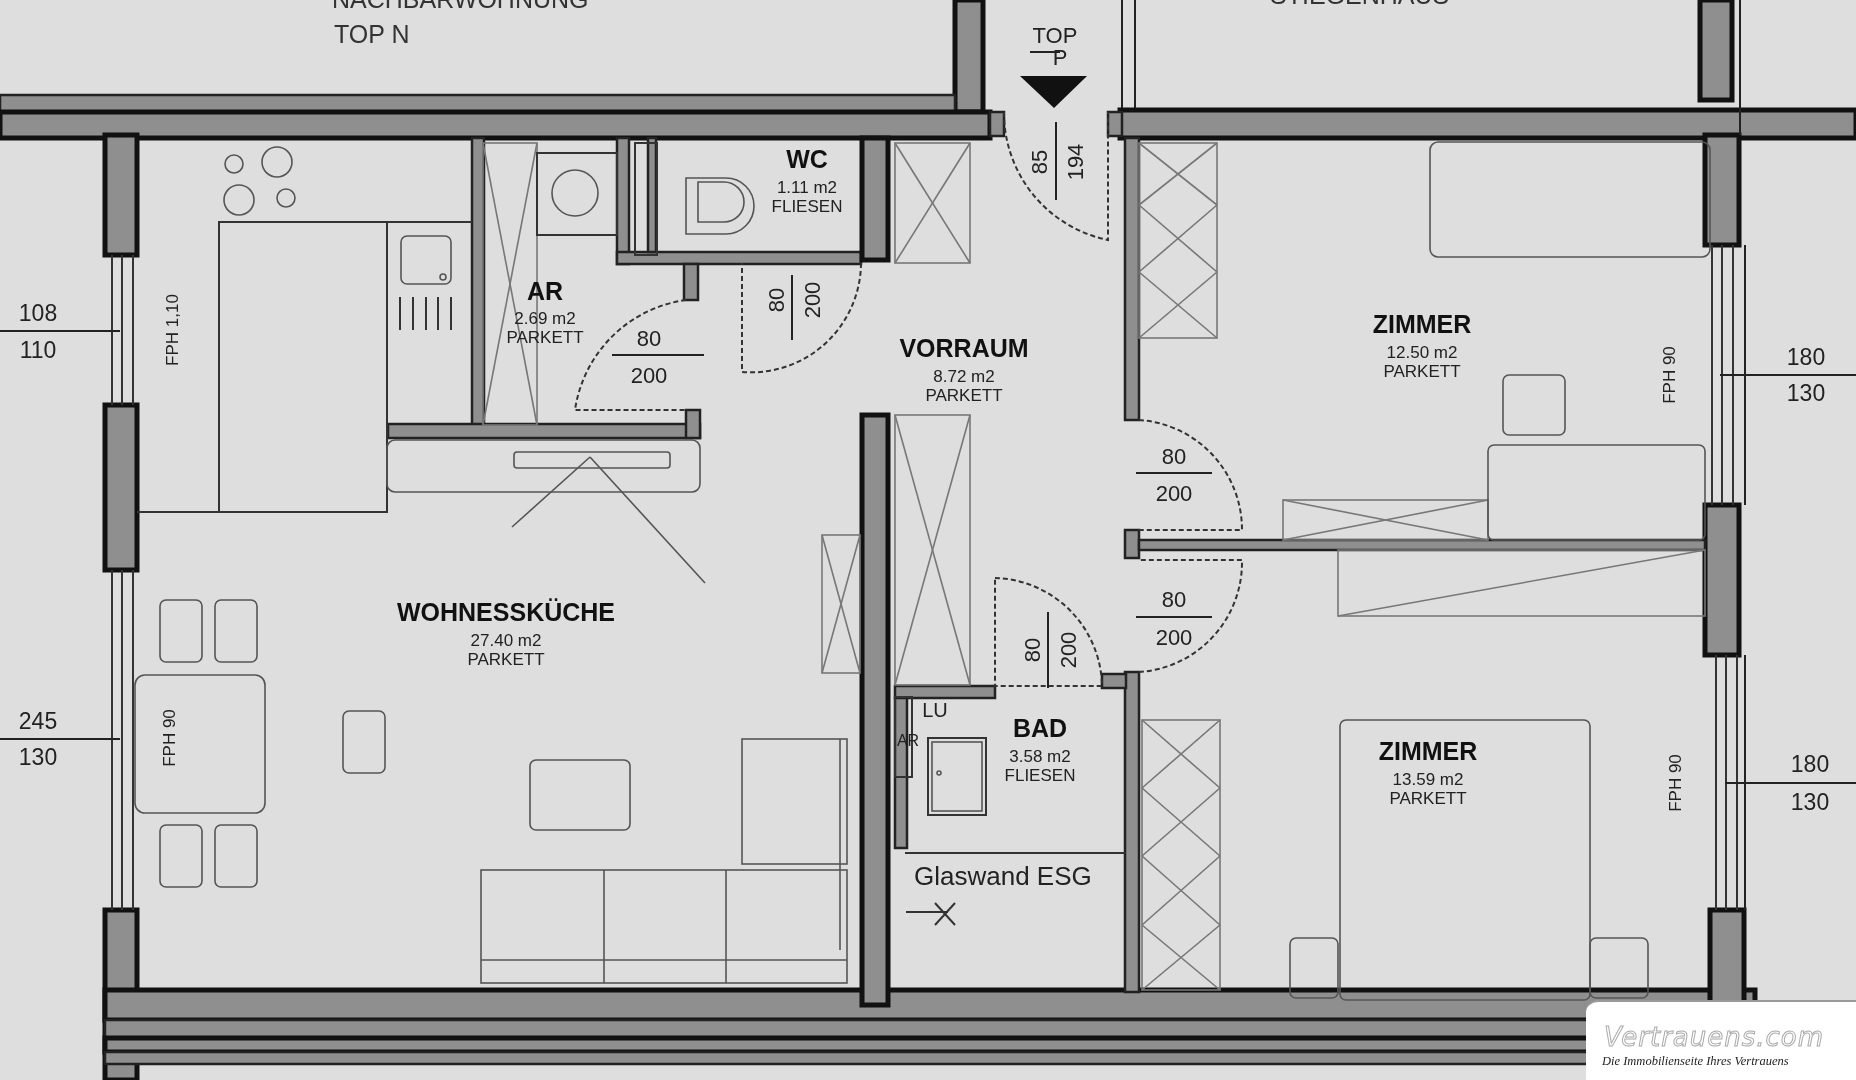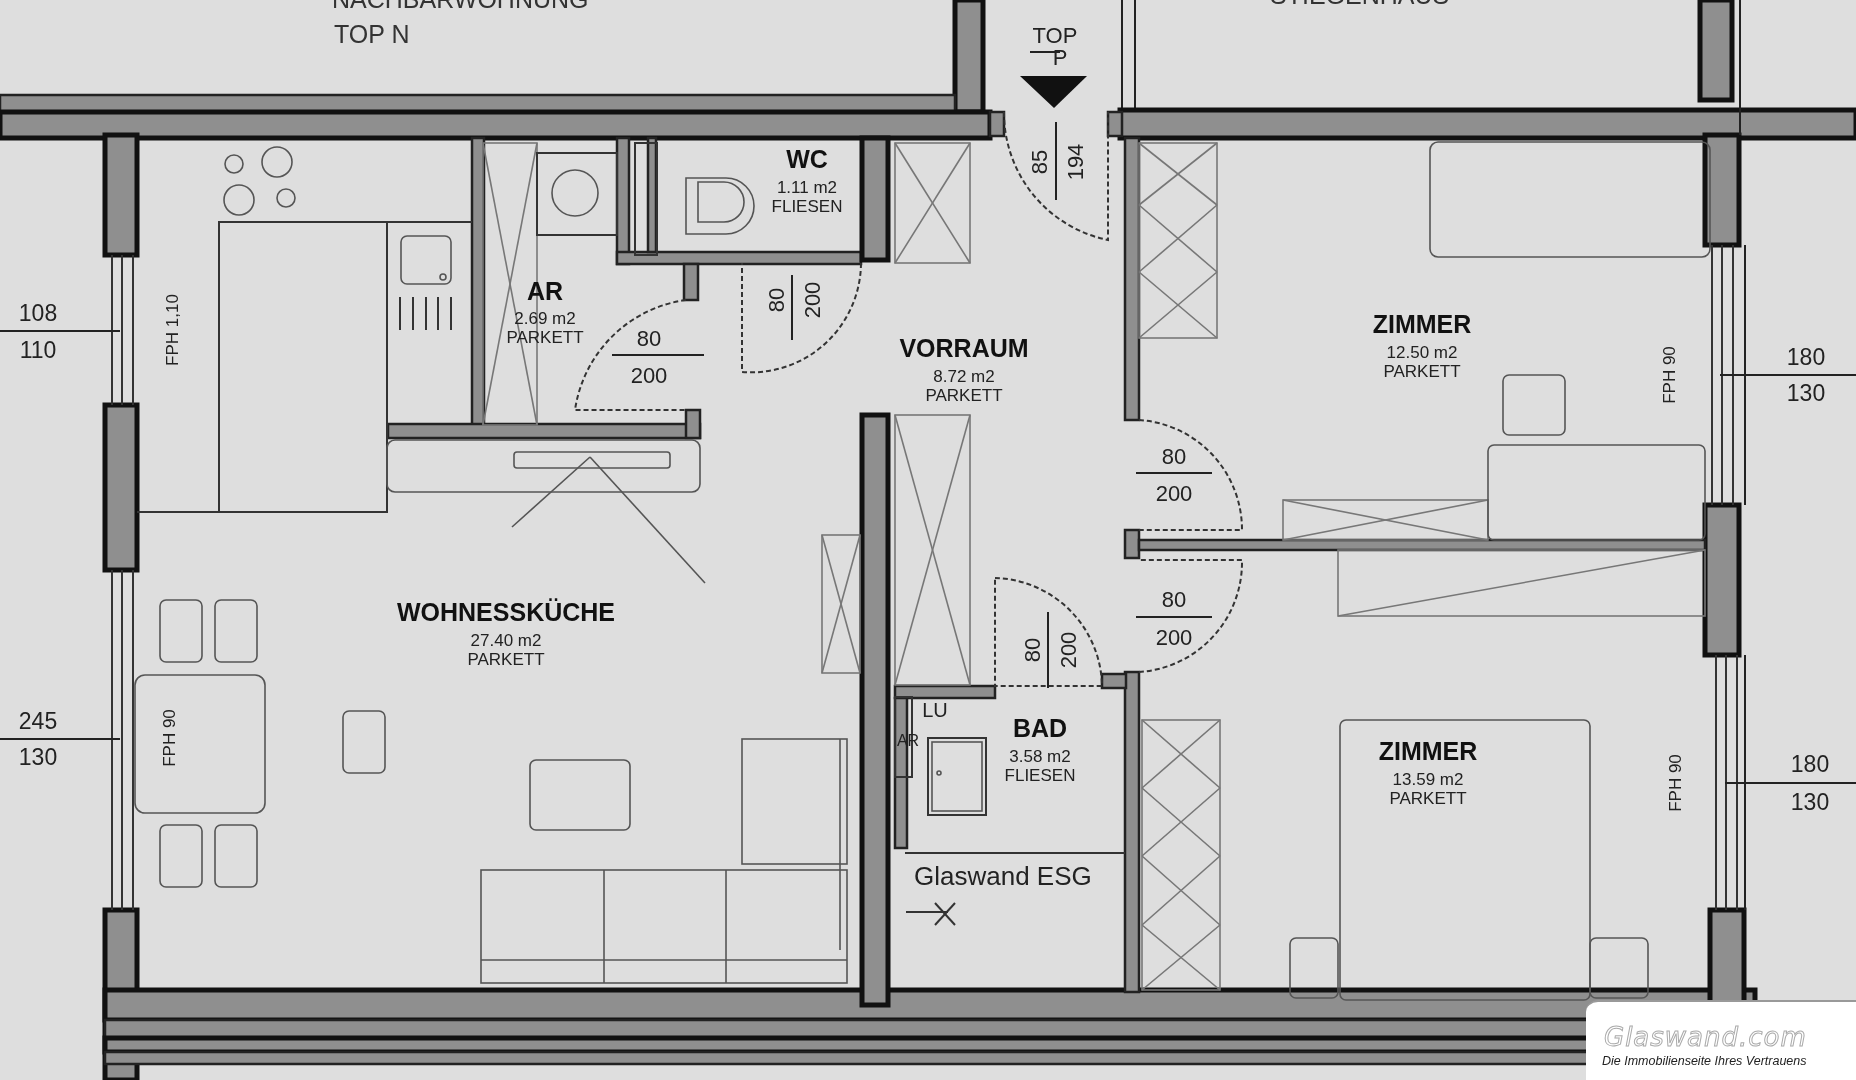--- a/index.html
+++ b/index.html
@@ -16,21 +16,21 @@
   .room-sub { font-family:"Liberation Sans", sans-serif; font-size:17px; fill:#222; text-anchor:middle; }
   .dim { font-family:"Liberation Sans", sans-serif; font-size:23px; fill:#222; text-anchor:middle; }
   .dim-sm { font-family:"Liberation Sans", sans-serif; font-size:22px; fill:#222; text-anchor:middle; }
   .fph { font-family:"Liberation Sans", sans-serif; font-size:17px; fill:#222; text-anchor:middle; }
   .lbl { font-family:"Liberation Sans", sans-serif; font-size:25px; fill:#333; }
   .glas { font-family:"Liberation Sans", sans-serif; font-size:26px; fill:#222; }
   .logo-box { position:absolute; left:1586px; top:1000px; width:270px; height:80px; background:#fff;
               border-top-left-radius:12px; border-top:2px solid #999; }
   .logo-main { position:absolute; left:18px; top:20px; font-family:"DejaVu Sans", sans-serif; font-style:italic;
                font-size:26px; color:#fff; -webkit-text-stroke:1px #aaa; letter-spacing:1px; }
-  .logo-tag { position:absolute; left:16px; top:52px; font-family:Liberation Sans, sans-serif; font-style:italic;
+  .logo-tag { position:absolute; left:16px; top:52px; font-family:Liberation Serif, serif; font-style:italic;
               font-size:12.5px; color:#222; white-space:nowrap; }
 </style>
 </head>
 <body>
 
 <svg width="1856" height="1080" viewBox="0 0 1856 1080">
 
   <rect x="0" y="0" width="1856" height="1080" fill="#dedede"></rect>
 
   <text class="lbl" x="332" y="8">NACHBARWOHNUNG</text>
@@ -327,15 +327,15 @@
     <text class="room-sub" x="1040" y="762">3.58 m2</text>
     <text class="room-sub" x="1040" y="781">FLIESEN</text>
   </g>
 
   <text class="room-sub" x="935" y="717" style="font-size:20px">LU</text>
   <text class="room-sub" x="908" y="746" style="font-size:16px">AR</text>
   <text class="glas" x="914" y="885">Glaswand ESG</text>
 </svg>
 
 <div class="logo-box">
-  <div class="logo-main">Glaswand.com</div>
+  <div class="logo-main">Vertrauens.com</div>
   <div class="logo-tag">Die Immobilienseite Ihres Vertrauens</div>
 </div>
 
 </body></html>

